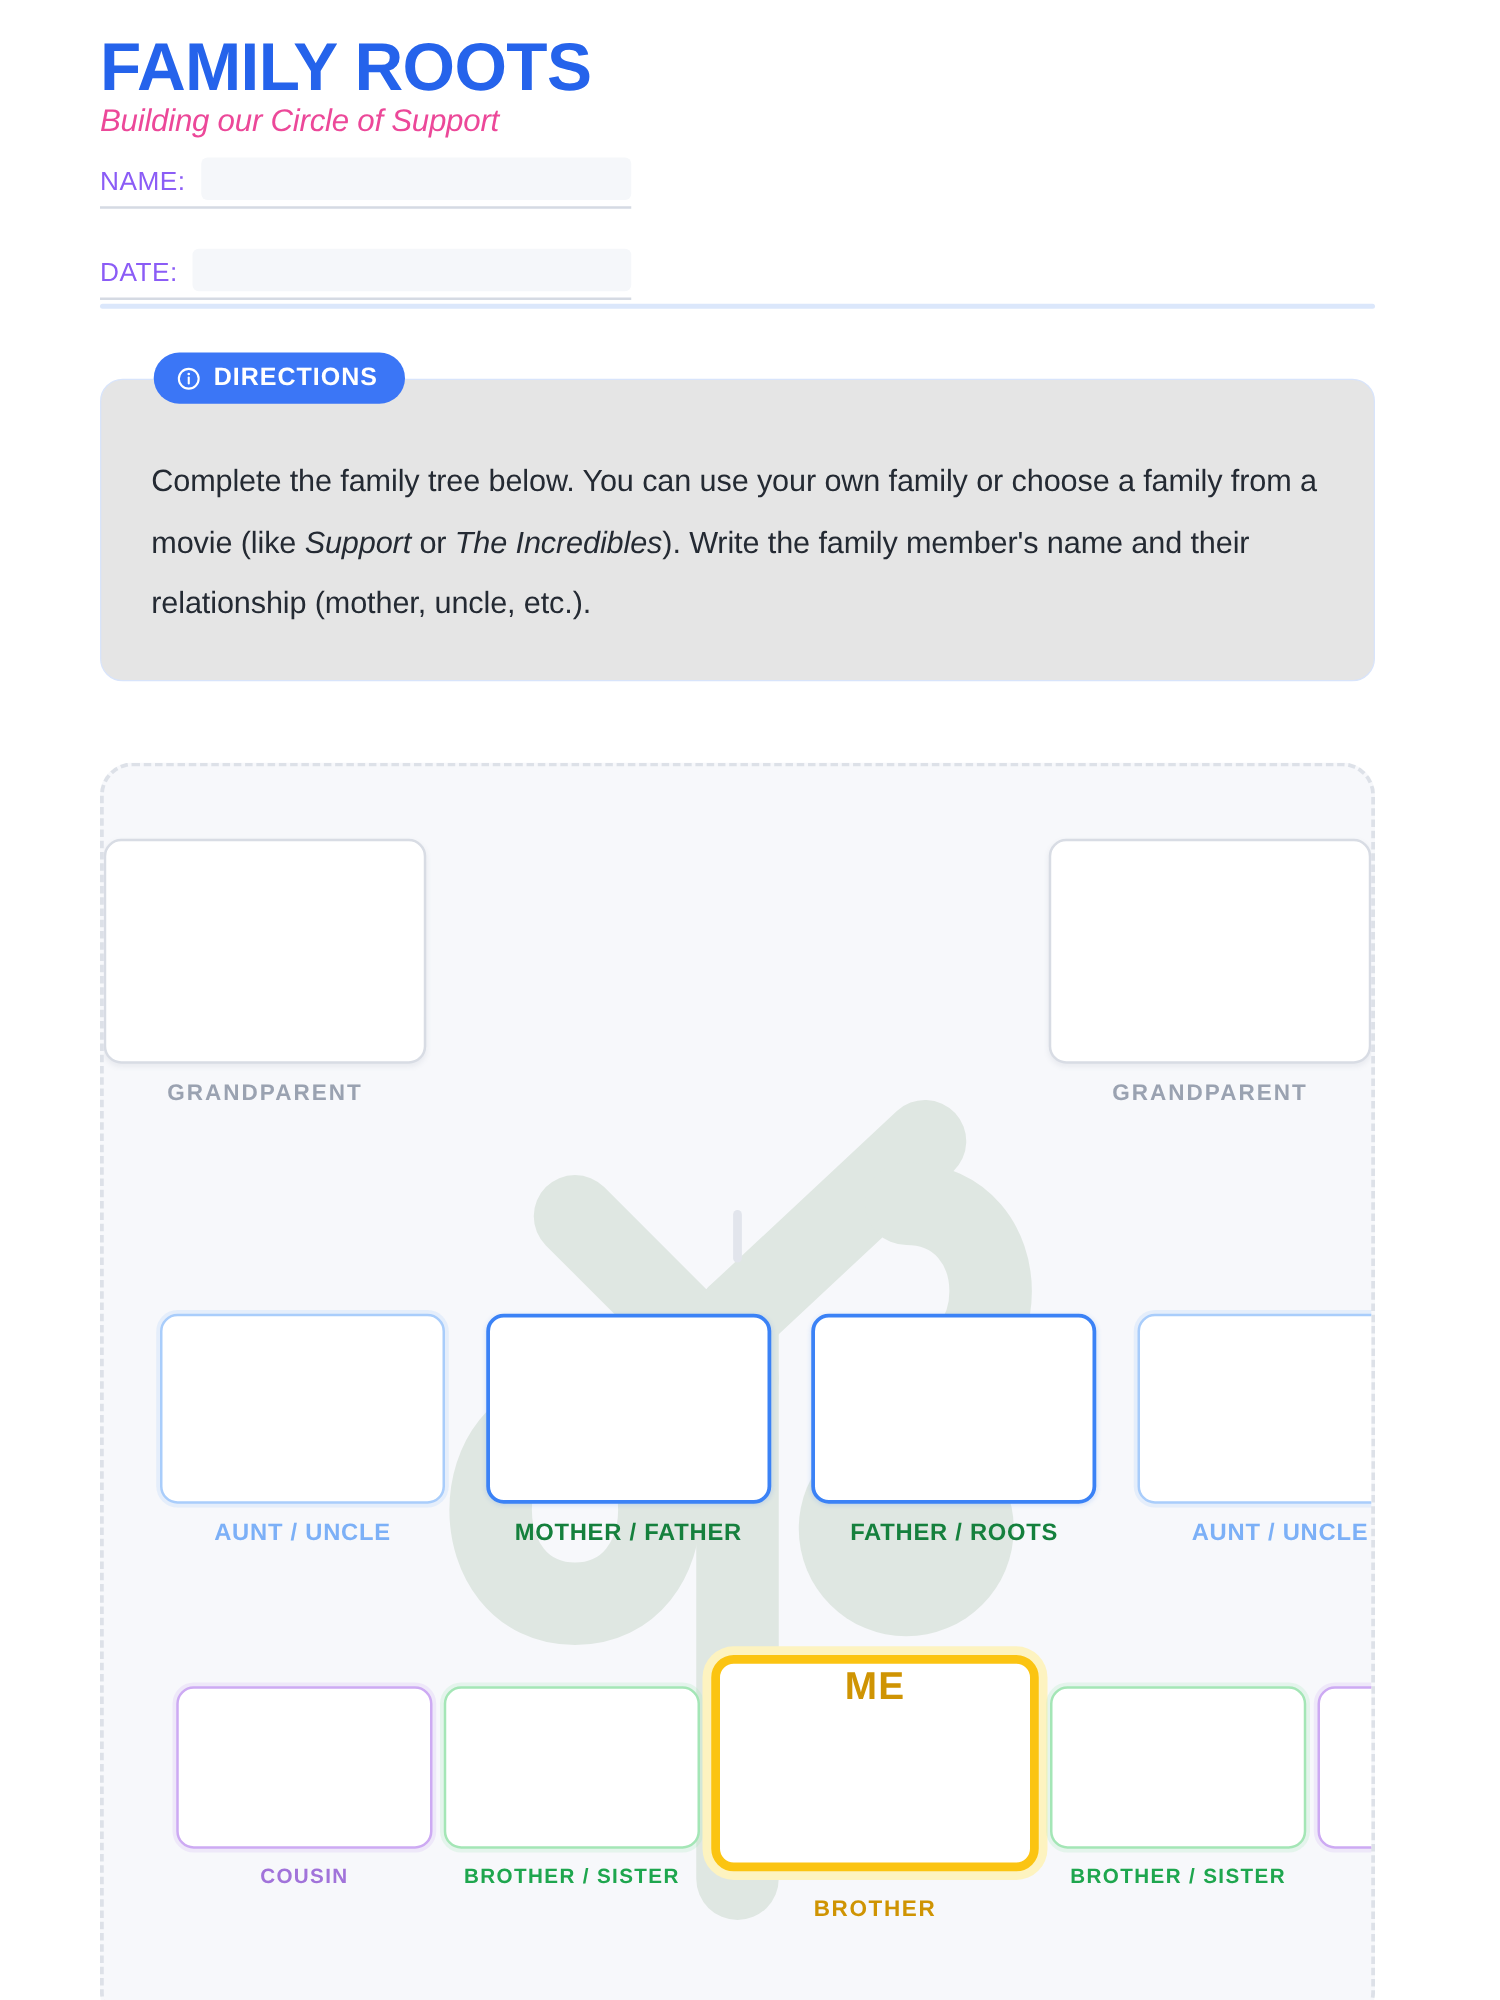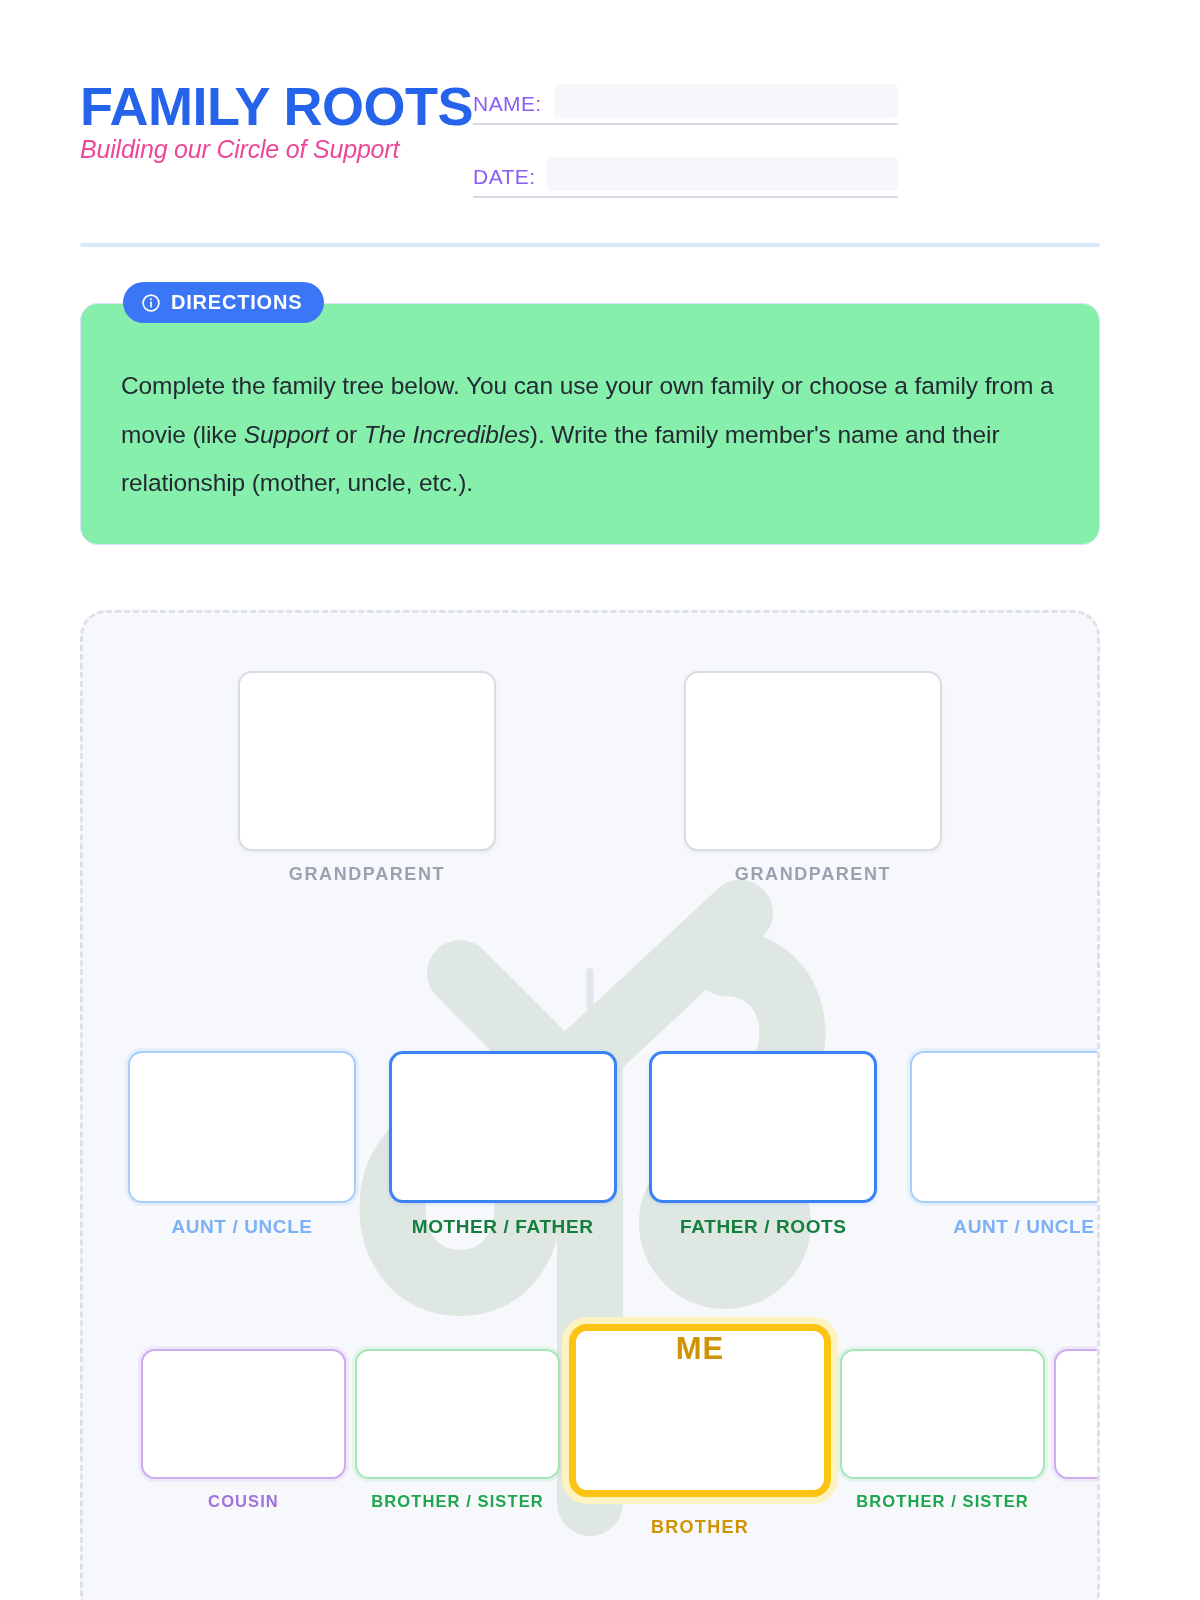--- a/index.html
+++ b/index.html
@@ -21,21 +21,22 @@
 
   
   .header {
     position: absolute;
     left: 80px;
     top: 70px;
     width: 1040px;
     height: 150px;
     display: flex;
     align-items: flex-start;
-    justify-content: flex-start;
+    justify-content: center;
+    flex-direction: column;
   }
 
   .title-block { padding-top: 8px; }
 
   .worksheet-title {
     font-size: 54px;
     font-weight: bold;
     color: #2563eb;
     letter-spacing: -0.5px;
     line-height: 1.05;
@@ -100,21 +101,21 @@
   
   .directions-wrap {
     position: absolute;
     left: 80px;
     top: 303px;
     width: 1020px;
   }
 
   .directions-box {
     position: relative;
-    background: #86efac;
+    background: #e5e5e5;
     border: 1px solid #d8e4fb;
     border-radius: 18px;
     padding: 58px 40px 36px 40px;
   }
 
   .directions-badge {
     position: absolute;
     left: 42px;
     top: -22px;
     display: flex;
@@ -186,21 +187,21 @@
   }
 
   .node-label {
     margin-top: 13px;
     font-weight: bold;
     text-align: center;
     white-space: nowrap;
   }
 
   
-  .row-grandparents { left: 0; top: 58px; width: 100%; justify-content: center; gap: 188px; }
+  .row-grandparents { left: 0; top: 58px; width: 100%; justify-content: space-between; gap: 188px; }
   .gp-box {
     width: 258px;
     height: 180px;
     border: 2px solid #d8dce4;
     box-shadow: 0 2px 4px rgba(120,130,150,0.10);
   }
   .gp-label { font-size: 18px; color: #9aa2b1; letter-spacing: 1.6px; font-weight: bold; }
 
   
   .row-parents { left: 45px; top: 438px; width: 1010px; gap: 1px; justify-content: space-between; }

